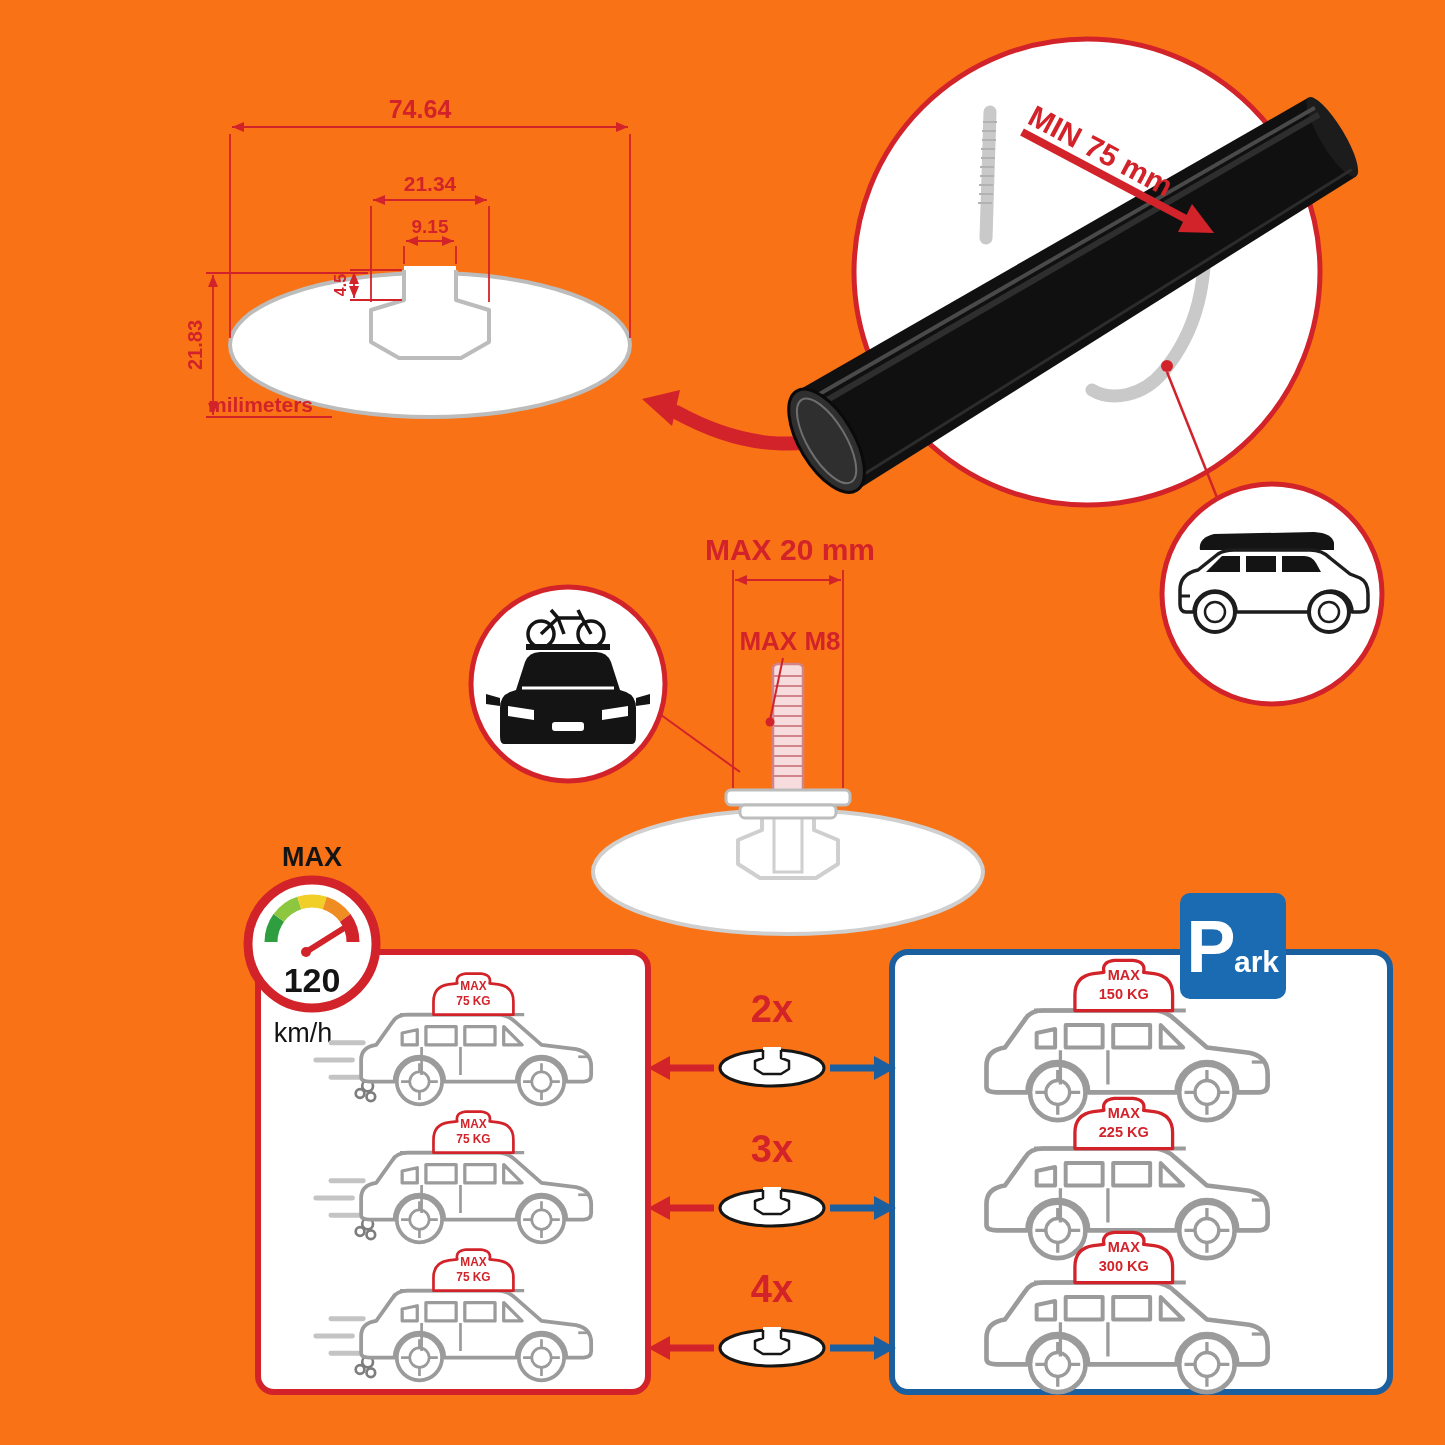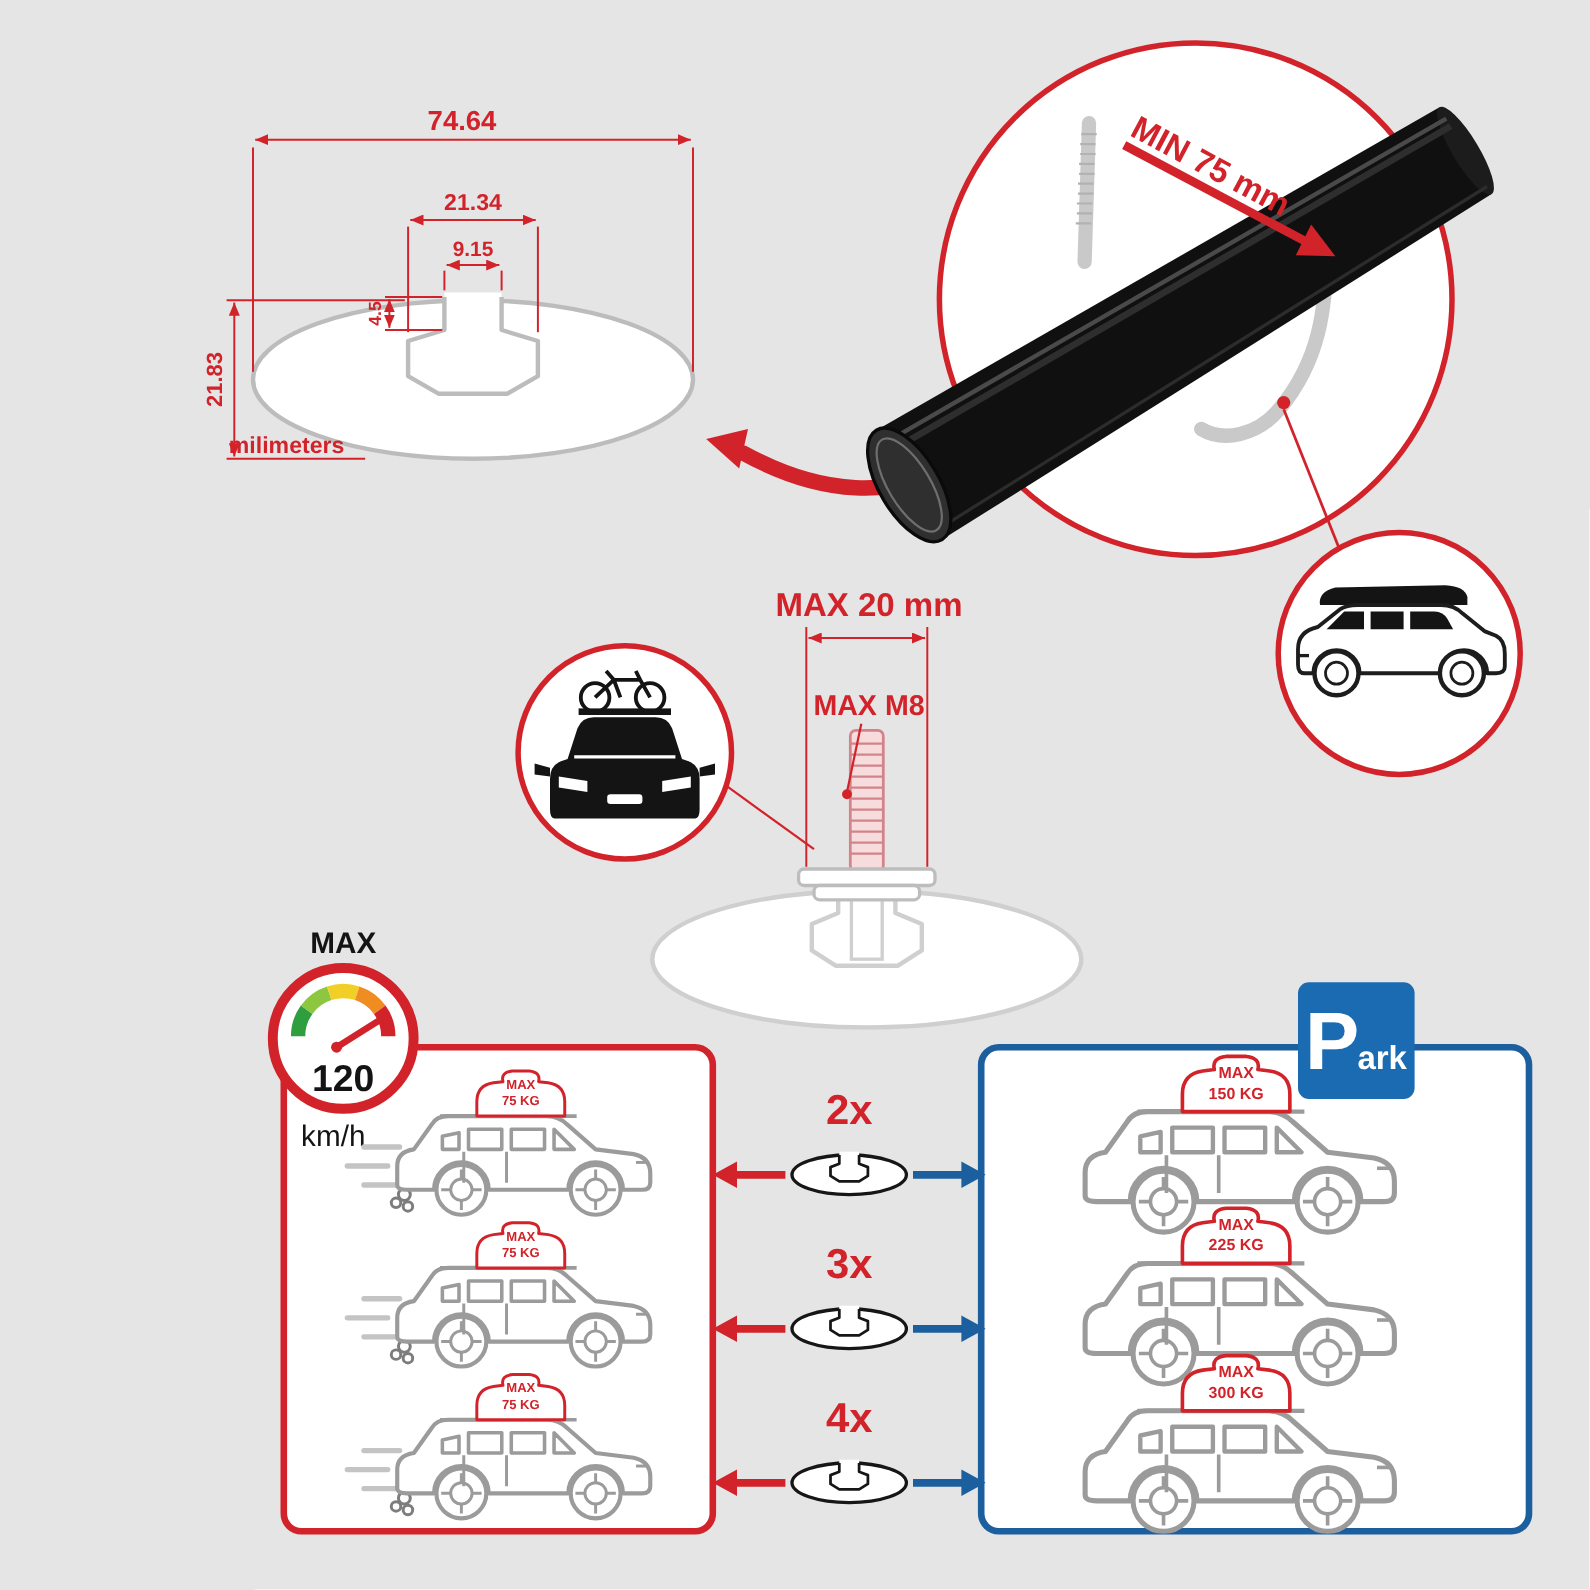--- a/index.html
+++ b/index.html
@@ -1,17 +1,17 @@
 <!DOCTYPE html>
 <html><head>
 <meta charset="utf-8">
 <title>Crossbar Spec Infographic</title>
 <style>
   html,body { margin:0; padding:0; background:#fff; }
-  #stage { width:1445px; height:1445px; position:relative; background:#e5e5e5; }
+  #stage { width:1445px; height:1445px; position:relative; background:#f97316; }
   svg { display:block; }
   text { font-family:"Liberation Sans", sans-serif; }
   .tr { fill:#d2232a; font-weight:700; }
   .tk { fill:#141414; font-weight:700; }
   .tkn { fill:#141414; font-weight:400; }
   .tw { fill:#ffffff; font-weight:700; }
   .mid { text-anchor:middle; }
 </style>
 </head>
 <body>

